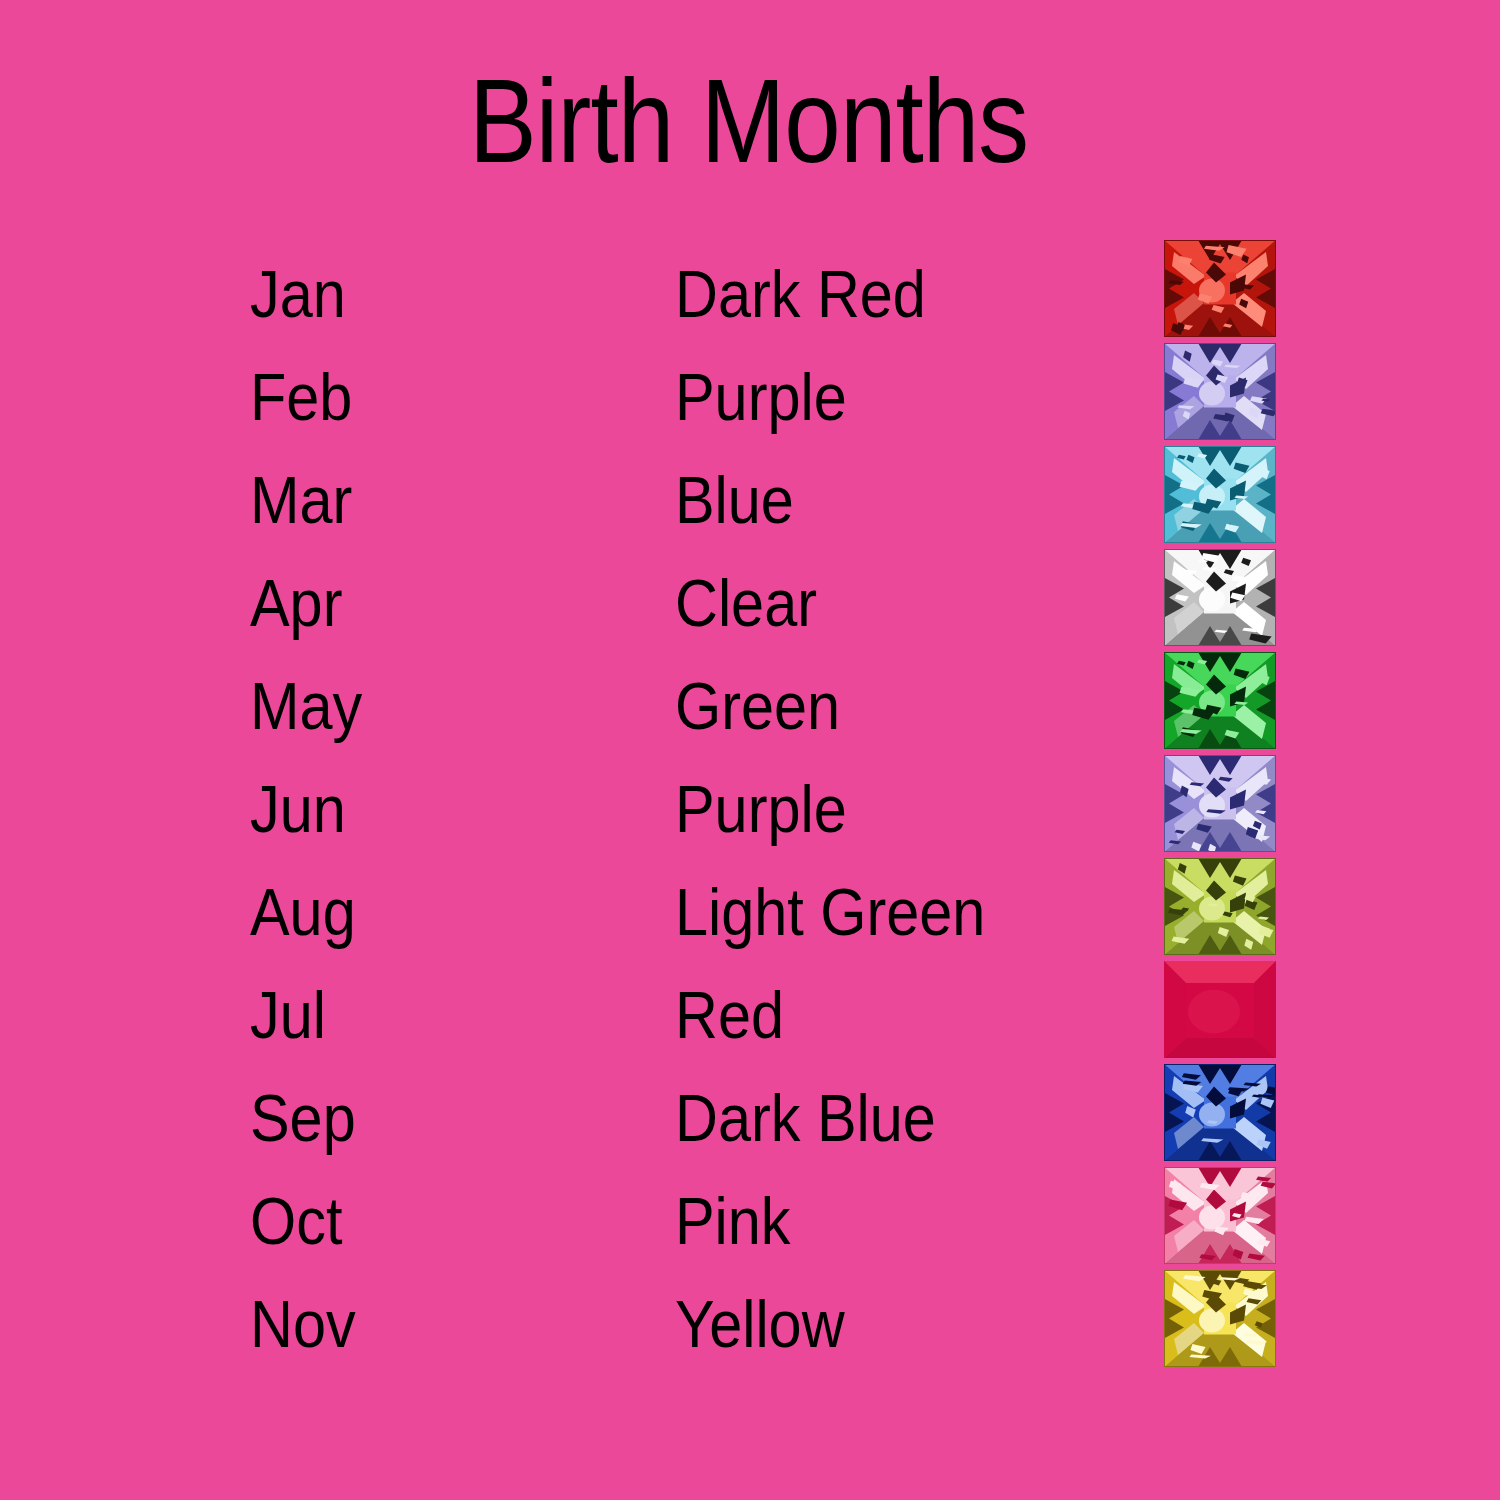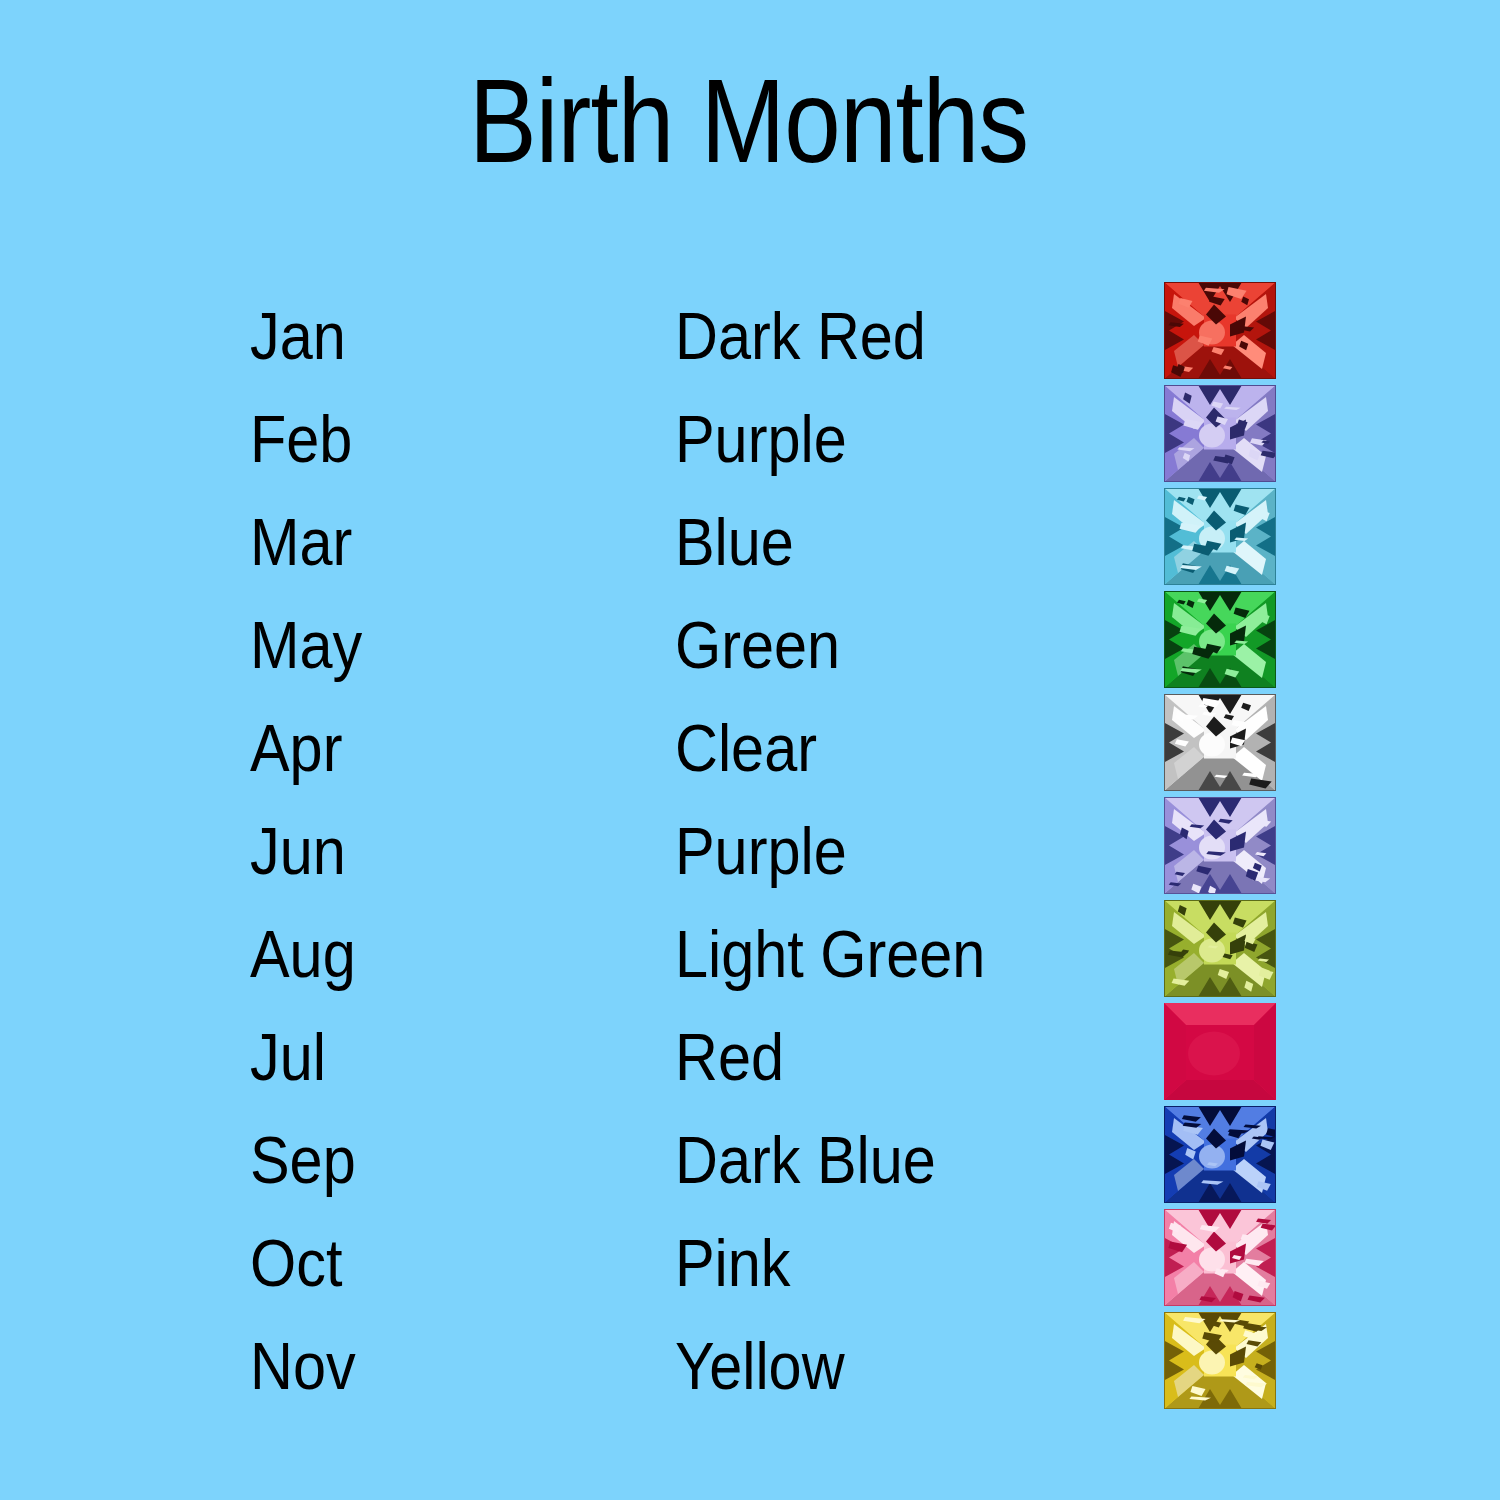--- a/index.html
+++ b/index.html
@@ -14,21 +14,21 @@
     font-family: "Liberation Sans", sans-serif;
     color: #000000;
     overflow: hidden;
     position: relative;
   }
 
   #page {
     position: relative;
     width: 1500px;
     height: 1500px;
-    background: #7dd3fc;
+    background: #ec4899;
   }
 
   
   #title {
     position: absolute;
     top: 62px;
     left: 0;
     width: 1500px;
     text-align: center;
     font-size: 118px;
@@ -39,21 +39,20 @@
     transform-origin: 740px 0;
     white-space: nowrap;
   }
 
   
   #table {
     position: absolute;
     top: 252px;
     left: 0;
     width: 1500px;
-    margin-top: 42px;
   }
 
   .row {
     position: relative;
     height: 103px;
   }
 
   .cell-month,
   .cell-color {
     position: absolute;
@@ -205,20 +204,60 @@
             <polygon points="18.22589768189937,77.05389670655131 37.810603567399085,78.51771559691989 31.93519180174917,81.93329300777987 16.22589768189937,79.98153448728844" fill="#d5f3fa"></polygon>
             <polygon points="72.38667476549745,49.40771138272248 84.13587078079581,50.522775171068496 80.6111119762063,53.1245906772092 70.38667476549745,51.63783895941451" fill="#d5f3fa"></polygon>
             <polygon points="34.898893414996564,7.543135274667293 43.15702861826867,8.996013273112476 40.679588057287035,12.386061936151236 32.898893414996564,10.44889127155766" fill="#d5f3fa"></polygon>
             <polygon points="30.20040993206203,55.806618409464136 50.555476469919086,59.39075828564819 44.44895650856197,67.75375133007765 28.20040993206203,62.97489816183224" fill="#0A5C72"></polygon>
             <polygon points="14.958851338364184,8.786169738508761 21.69998432416469,10.219466507667676 19.677644428424536,13.563825635705143 12.958851338364184,11.65276327682659" fill="#0A5C72"></polygon>
             <rect x="0.5" y="0.5" width="111" height="96" fill="none" stroke="#2d8197" stroke-width="1"></rect>
           </svg>
         </div>
       </div>
       <div class="row">
+        <div class="cell-month">Apr</div>
+        <div class="cell-color">Clear</div>
+        <div class="cell-gem">
+          <svg viewBox="0 0 112 97">
+            <polygon points="0,0 112,0 112,97 0,97" fill="#F2F2F2"></polygon>
+            <polygon points="0,0 112,0 56,48.5" fill="#f7f7f7"></polygon>
+            <polygon points="112,0 112,97 56,48.5" fill="#b2b2b2"></polygon>
+            <polygon points="112,97 0,97 56,48.5" fill="#929292"></polygon>
+            <polygon points="0,97 0,0 56,48.5" fill="#c2c2c2"></polygon>
+            <polygon points="34,0 46,20 56,4 66,20 78,0" fill="#1C1C1C"></polygon>
+            <polygon points="34,97 46,77 56,93 66,77 78,97" fill="#484848"></polygon>
+            <polygon points="0,28.5 20,39.5 5,48.5 20,57.5 0,68.5" fill="#3c3c3c"></polygon>
+            <polygon points="112,28.5 92,39.5 107,48.5 92,57.5 112,68.5" fill="#3c3c3c"></polygon>
+            <polygon points="10,12 42,36 30,44 8,26" fill="#fdfdfd"></polygon>
+            <polygon points="102,12 70,36 82,46 104,26" fill="#fefefe"></polygon>
+            <polygon points="98,87 68,63 80,53 102,71" fill="#FFFFFF"></polygon>
+            <polygon points="14,85 40,63 30,53 10,69" fill="#d2d2d2"></polygon>
+            <polygon points="40,32.5 72,32.5 72,64.5 40,64.5" fill="#f5f5f5"></polygon>
+            <ellipse cx="48" cy="50.5" rx="13" ry="12" fill="#fcfcfc"></ellipse>
+            <polygon points="50,22.5 62,34.5 52,42.5 42,32.5" fill="#1C1C1C"></polygon>
+            <polygon points="66,42.5 82,34.5 80,50.5 66,54.5" fill="#1C1C1C"></polygon>
+            <polygon points="61.75809644255787,20.224669036455452 70.01337808091193,22.043710031965748 67.53679358940572,26.28813902148977 59.75809644255787,23.862751027476044" fill="#1C1C1C"></polygon>
+            <polygon points="13.480837546288967,16.515003838343546 20.70762276649475,20.02147425173316 18.539587200433015,28.203238549642265 11.480837546288967,23.527944665122778" fill="#fefefe"></polygon>
+            <polygon points="81.31671470683068,27.93105692928657 97.15925558563322,29.528564190026373 92.40649332199246,33.25608113175258 79.31671470683068,31.126071450766176" fill="#fefefe"></polygon>
+            <polygon points="39.32940414734185,4.038378752069548 57.02739308960736,6.9332082879496735 51.7179964069277,13.687810538336635 37.32940414734185,9.8280378238298" fill="#fefefe"></polygon>
+            <polygon points="36.231047307141125,10.481858910992742 44.29355985019356,11.460802172450348 41.87480608727783,13.745003115851432 34.231047307141125,12.439745433907955" fill="#fefefe"></polygon>
+            <polygon points="79.18179779872298,8.749559158226475 87.00977419689298,11.200582844694145 84.66138127744198,16.919638113118708 77.18179779872298,13.651606531161814" fill="#1C1C1C"></polygon>
+            <polygon points="68.34641887899488,43.51765280449763 81.08292412292212,46.133542554453015 77.26197254974394,52.237285304348916 66.34641887899488,48.7494323044084" fill="#fefefe"></polygon>
+            <polygon points="17.139781868085265,20.167656123870984 33.97514451108873,21.87435417675879 28.92453571818769,25.856649633497 15.139781868085265,23.581052229646595" fill="#fefefe"></polygon>
+            <polygon points="12.878043317236006,45.36050661560148 24.906770233996212,47.517391689913346 21.29815215896815,52.55012352997437 10.878043317236006,49.67427676422521" fill="#fefefe"></polygon>
+            <polygon points="69.58177396655083,26.030699754832312 85.04298619180918,28.458956407778896 80.40462252423167,34.12488859798759 67.58177396655083,30.88721306072548" fill="#fefefe"></polygon>
+            <polygon points="52.32661978434771,80.84283786220476 63.86937066819519,81.77524187574163 60.406545403040944,83.950851240661 50.32661978434771,82.7076458892785" fill="#fefefe"></polygon>
+            <polygon points="87.2038997206837,84.57096306351013 107.70678290165961,87.56412144142669 101.55591794736684,94.54815765656531 85.2038997206837,90.55727981934324" fill="#1C1C1C"></polygon>
+            <polygon points="80.12445850390941,78.71331452950835 96.40596581343561,80.07425121790729 91.52151362057775,83.24977015750483 78.12445850390941,81.43518790630624" fill="#fefefe"></polygon>
+            <polygon points="40.12531656399369,17.736407052492723 52.28104892000556,19.172522126999684 48.634329213202,22.52345730084926 38.12531656399369,20.608637201506646" fill="#fefefe"></polygon>
+            <rect x="0.5" y="0.5" width="111" height="96" fill="none" stroke="#5c5c5c" stroke-width="1"></rect>
+          </svg>
+        </div>
+      </div>
+      <div class="row">
         <div class="cell-month">May</div>
         <div class="cell-color">Green</div>
         <div class="cell-gem">
           <svg viewBox="0 0 112 97">
             <polygon points="0,0 112,0 112,97 0,97" fill="#18C832"></polygon>
             <polygon points="0,0 112,0 56,48.5" fill="#46d75b"></polygon>
             <polygon points="112,0 112,97 56,48.5" fill="#129926"></polygon>
             <polygon points="112,97 0,97 56,48.5" fill="#0f8120"></polygon>
             <polygon points="0,97 0,0 56,48.5" fill="#13a628"></polygon>
             <polygon points="34,0 46,20 56,4 66,20 78,0" fill="#052A0B"></polygon>
@@ -245,60 +284,20 @@
             <polygon points="18.22589768189937,77.05389670655131 37.810603567399085,78.51771559691989 31.93519180174917,81.93329300777987 16.22589768189937,79.98153448728844" fill="#8eee9a"></polygon>
             <polygon points="72.38667476549745,49.40771138272248 84.13587078079581,50.522775171068496 80.6111119762063,53.1245906772092 70.38667476549745,51.63783895941451" fill="#8eee9a"></polygon>
             <polygon points="34.898893414996564,7.543135274667293 43.15702861826867,8.996013273112476 40.679588057287035,12.386061936151236 32.898893414996564,10.44889127155766" fill="#8eee9a"></polygon>
             <polygon points="30.20040993206203,55.806618409464136 50.555476469919086,59.39075828564819 44.44895650856197,67.75375133007765 28.20040993206203,62.97489816183224" fill="#052A0B"></polygon>
             <polygon points="14.958851338364184,8.786169738508761 21.69998432416469,10.219466507667676 19.677644428424536,13.563825635705143 12.958851338364184,11.65276327682659" fill="#052A0B"></polygon>
             <rect x="0.5" y="0.5" width="111" height="96" fill="none" stroke="#0b5917" stroke-width="1"></rect>
           </svg>
         </div>
       </div>
       <div class="row">
-        <div class="cell-month">Apr</div>
-        <div class="cell-color">Clear</div>
-        <div class="cell-gem">
-          <svg viewBox="0 0 112 97">
-            <polygon points="0,0 112,0 112,97 0,97" fill="#F2F2F2"></polygon>
-            <polygon points="0,0 112,0 56,48.5" fill="#f7f7f7"></polygon>
-            <polygon points="112,0 112,97 56,48.5" fill="#b2b2b2"></polygon>
-            <polygon points="112,97 0,97 56,48.5" fill="#929292"></polygon>
-            <polygon points="0,97 0,0 56,48.5" fill="#c2c2c2"></polygon>
-            <polygon points="34,0 46,20 56,4 66,20 78,0" fill="#1C1C1C"></polygon>
-            <polygon points="34,97 46,77 56,93 66,77 78,97" fill="#484848"></polygon>
-            <polygon points="0,28.5 20,39.5 5,48.5 20,57.5 0,68.5" fill="#3c3c3c"></polygon>
-            <polygon points="112,28.5 92,39.5 107,48.5 92,57.5 112,68.5" fill="#3c3c3c"></polygon>
-            <polygon points="10,12 42,36 30,44 8,26" fill="#fdfdfd"></polygon>
-            <polygon points="102,12 70,36 82,46 104,26" fill="#fefefe"></polygon>
-            <polygon points="98,87 68,63 80,53 102,71" fill="#FFFFFF"></polygon>
-            <polygon points="14,85 40,63 30,53 10,69" fill="#d2d2d2"></polygon>
-            <polygon points="40,32.5 72,32.5 72,64.5 40,64.5" fill="#f5f5f5"></polygon>
-            <ellipse cx="48" cy="50.5" rx="13" ry="12" fill="#fcfcfc"></ellipse>
-            <polygon points="50,22.5 62,34.5 52,42.5 42,32.5" fill="#1C1C1C"></polygon>
-            <polygon points="66,42.5 82,34.5 80,50.5 66,54.5" fill="#1C1C1C"></polygon>
-            <polygon points="61.75809644255787,20.224669036455452 70.01337808091193,22.043710031965748 67.53679358940572,26.28813902148977 59.75809644255787,23.862751027476044" fill="#1C1C1C"></polygon>
-            <polygon points="13.480837546288967,16.515003838343546 20.70762276649475,20.02147425173316 18.539587200433015,28.203238549642265 11.480837546288967,23.527944665122778" fill="#fefefe"></polygon>
-            <polygon points="81.31671470683068,27.93105692928657 97.15925558563322,29.528564190026373 92.40649332199246,33.25608113175258 79.31671470683068,31.126071450766176" fill="#fefefe"></polygon>
-            <polygon points="39.32940414734185,4.038378752069548 57.02739308960736,6.9332082879496735 51.7179964069277,13.687810538336635 37.32940414734185,9.8280378238298" fill="#fefefe"></polygon>
-            <polygon points="36.231047307141125,10.481858910992742 44.29355985019356,11.460802172450348 41.87480608727783,13.745003115851432 34.231047307141125,12.439745433907955" fill="#fefefe"></polygon>
-            <polygon points="79.18179779872298,8.749559158226475 87.00977419689298,11.200582844694145 84.66138127744198,16.919638113118708 77.18179779872298,13.651606531161814" fill="#1C1C1C"></polygon>
-            <polygon points="68.34641887899488,43.51765280449763 81.08292412292212,46.133542554453015 77.26197254974394,52.237285304348916 66.34641887899488,48.7494323044084" fill="#fefefe"></polygon>
-            <polygon points="17.139781868085265,20.167656123870984 33.97514451108873,21.87435417675879 28.92453571818769,25.856649633497 15.139781868085265,23.581052229646595" fill="#fefefe"></polygon>
-            <polygon points="12.878043317236006,45.36050661560148 24.906770233996212,47.517391689913346 21.29815215896815,52.55012352997437 10.878043317236006,49.67427676422521" fill="#fefefe"></polygon>
-            <polygon points="69.58177396655083,26.030699754832312 85.04298619180918,28.458956407778896 80.40462252423167,34.12488859798759 67.58177396655083,30.88721306072548" fill="#fefefe"></polygon>
-            <polygon points="52.32661978434771,80.84283786220476 63.86937066819519,81.77524187574163 60.406545403040944,83.950851240661 50.32661978434771,82.7076458892785" fill="#fefefe"></polygon>
-            <polygon points="87.2038997206837,84.57096306351013 107.70678290165961,87.56412144142669 101.55591794736684,94.54815765656531 85.2038997206837,90.55727981934324" fill="#1C1C1C"></polygon>
-            <polygon points="80.12445850390941,78.71331452950835 96.40596581343561,80.07425121790729 91.52151362057775,83.24977015750483 78.12445850390941,81.43518790630624" fill="#fefefe"></polygon>
-            <polygon points="40.12531656399369,17.736407052492723 52.28104892000556,19.172522126999684 48.634329213202,22.52345730084926 38.12531656399369,20.608637201506646" fill="#fefefe"></polygon>
-            <rect x="0.5" y="0.5" width="111" height="96" fill="none" stroke="#5c5c5c" stroke-width="1"></rect>
-          </svg>
-        </div>
-      </div>
-      <div class="row">
         <div class="cell-month">Jun</div>
         <div class="cell-color">Purple</div>
         <div class="cell-gem">
           <svg viewBox="0 0 112 97">
             <polygon points="0,0 112,0 112,97 0,97" fill="#BDB3EC"></polygon>
             <polygon points="0,0 112,0 56,48.5" fill="#cfc7f1"></polygon>
             <polygon points="112,0 112,97 56,48.5" fill="#918ac7"></polygon>
             <polygon points="112,97 0,97 56,48.5" fill="#7b75b5"></polygon>
             <polygon points="0,97 0,0 56,48.5" fill="#9990da"></polygon>
             <polygon points="34,0 46,20 56,4 66,20 78,0" fill="#2B2A72"></polygon>

